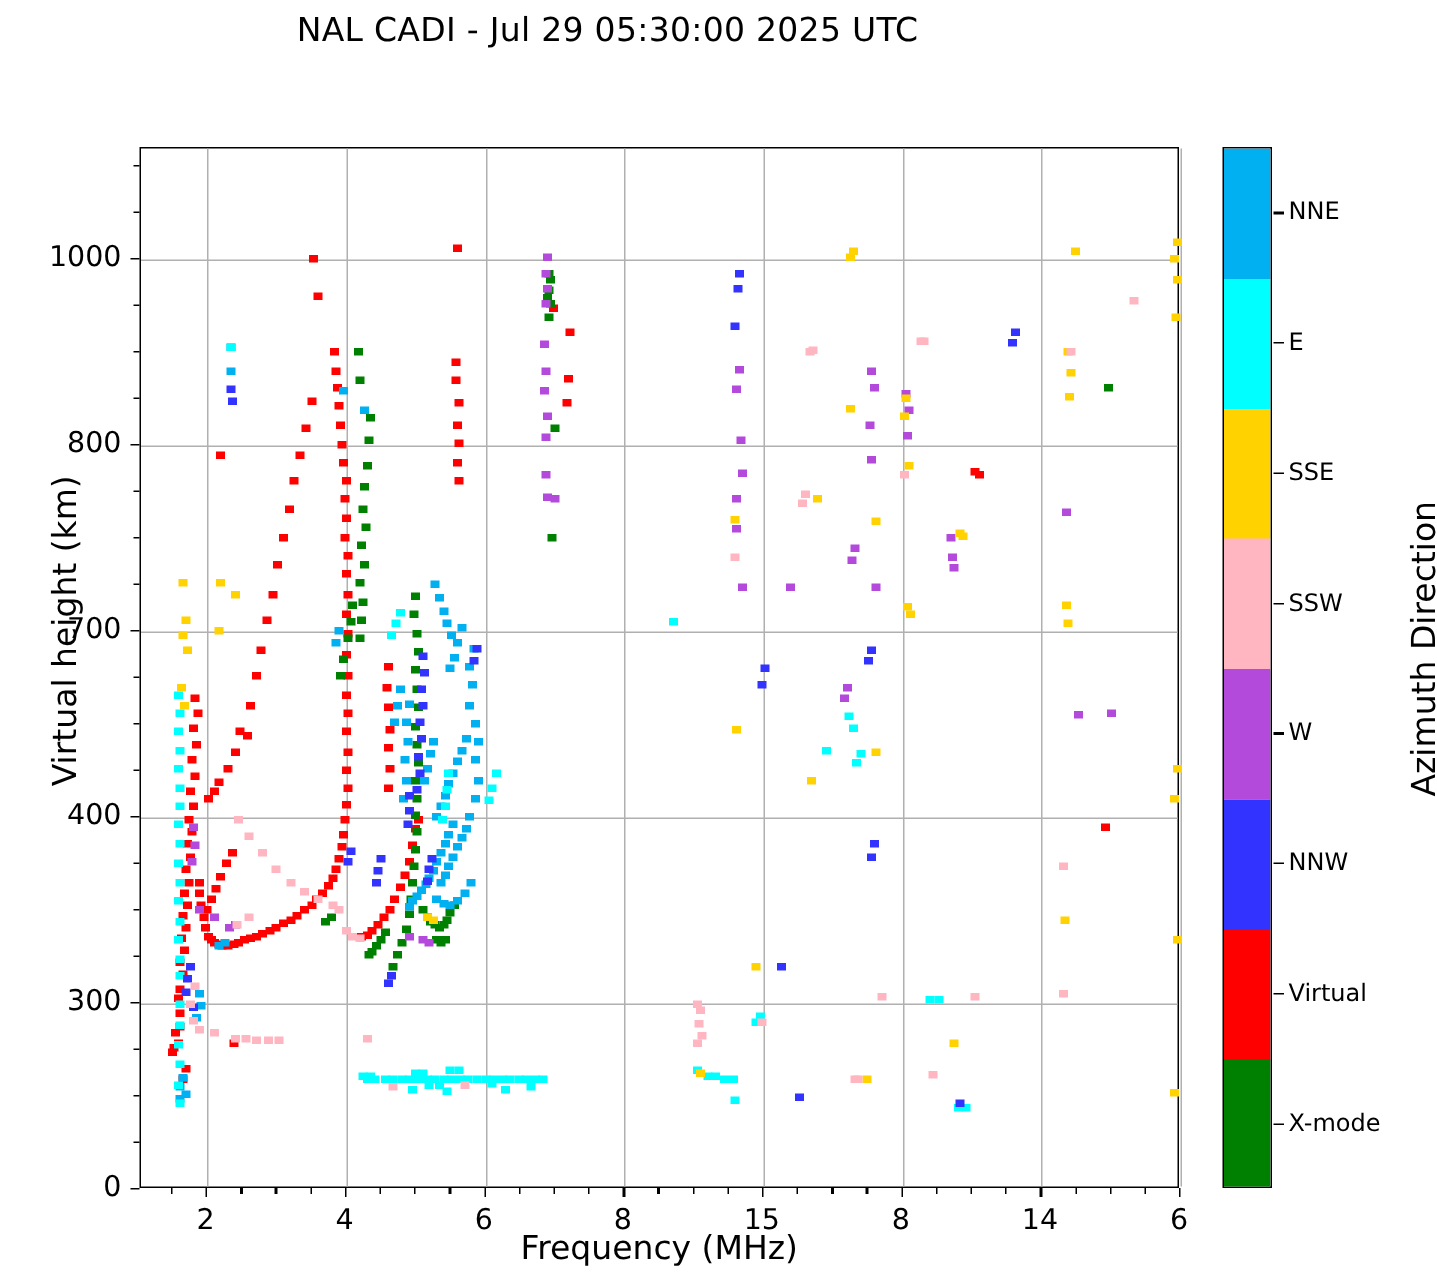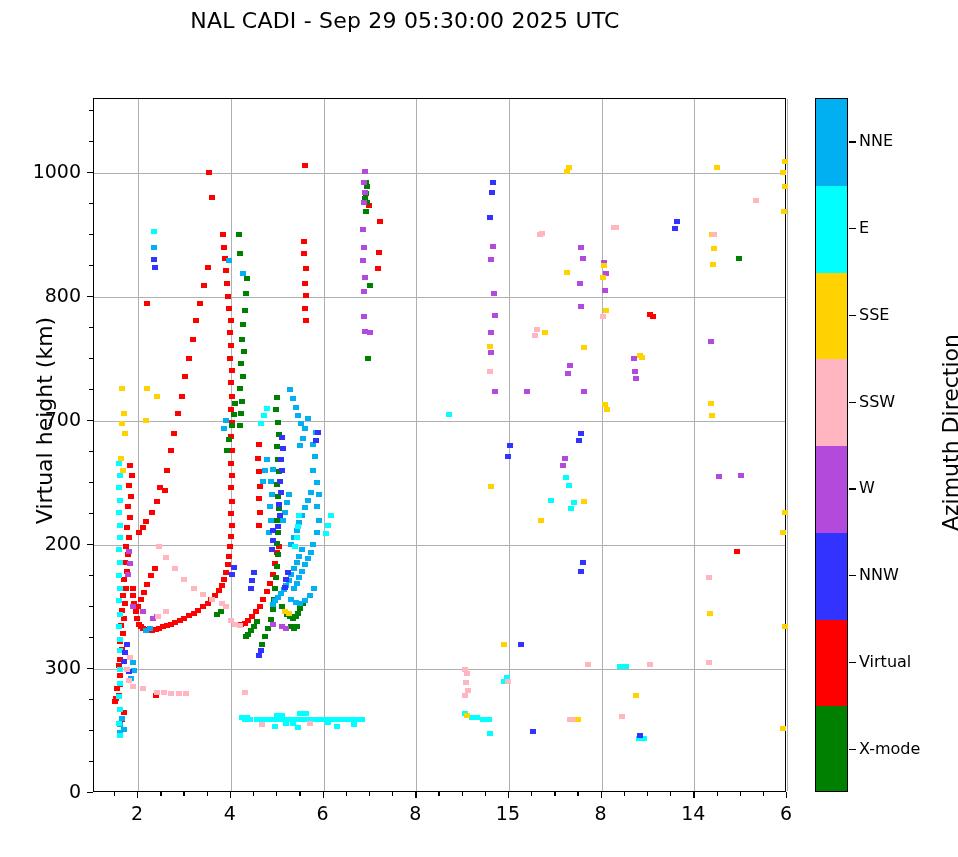--- a/index.html
+++ b/index.html
@@ -53,21 +53,21 @@
   #cbtitle{
     position:absolute;left:820px;top:420px;width:260px;text-align:center;
     font-size:22px;color:#000;transform:rotate(-90deg);transform-origin:center center;
   }
 </style>
 </head>
 <body>
 
 <div id="root">
 
-  <div id="title">NAL CADI - Sep 29 05:30:00 2025 UTC</div>
+  <div id="title">NAL CADI - Jul 29 05:30:00 2025 UTC</div>
 
   <div id="plot">
     <div id="grid">
         <div class="gl v" style="left: 44px;"></div>
         <div class="gl v" style="left: 136.7px;"></div>
         <div class="gl v" style="left: 229.5px;"></div>
         <div class="gl v" style="left: 322.2px;"></div>
         <div class="gl v" style="left: 414.9px;"></div>
         <div class="gl v" style="left: 507.6px;"></div>
         <div class="gl v" style="left: 600.3px;"></div>
@@ -719,26 +719,27 @@
       <div class="tick y minor" style="top: 326.9px; left: 89px;"></div>
       <div class="tick y" style="top: 295.8px; left: 87px;"></div>
       <div class="tick y minor" style="top: 264.8px; left: 89px;"></div>
       <div class="tick y minor" style="top: 233.8px; left: 89px;"></div>
       <div class="tick y minor" style="top: 202.8px; left: 89px;"></div>
       <div class="tick y" style="top: 171.8px; left: 87px;"></div>
       <div class="tick y minor" style="top: 140.8px; left: 89px;"></div>
       <div class="tick y minor" style="top: 109.8px; left: 89px;"></div>
       <div class="ylab" style="left: 11px; top: 780px;">0</div>
       <div class="ylab" style="left: 11px; top: 656px;">300</div>
-      <div class="ylab" style="left: 11px; top: 531.9px;">200</div>
+      <div class="ylab" style="left: 11px; top: 531.9px;">400</div>
       <div class="ylab" style="left: 11px; top: 407.9px;">700</div>
       <div class="ylab" style="left: 11px; top: 283.8px;">800</div>
       <div class="ylab" style="left: 11px; top: 159.8px;">1000</div>
     </div>
 
+  <div id="xtitle">Frequency (MHz)</div>
   <div id="ytitle">Virtual height (km)</div>
 
   <div id="cbar">
       <div class="cseg" style="top: 0px; height: 87.35px; background: rgb(0, 176, 240);"></div>
       <div class="cseg" style="top: 86.75px; height: 87.35px; background: rgb(0, 255, 255);"></div>
       <div class="cseg" style="top: 173.5px; height: 87.35px; background: rgb(255, 210, 0);"></div>
       <div class="cseg" style="top: 260.25px; height: 87.35px; background: rgb(255, 182, 193);"></div>
       <div class="cseg" style="top: 347px; height: 87.35px; background: rgb(180, 74, 219);"></div>
       <div class="cseg" style="top: 433.75px; height: 87.35px; background: rgb(51, 51, 255);"></div>
       <div class="cseg" style="top: 520.5px; height: 87.35px; background: rgb(255, 0, 0);"></div>

